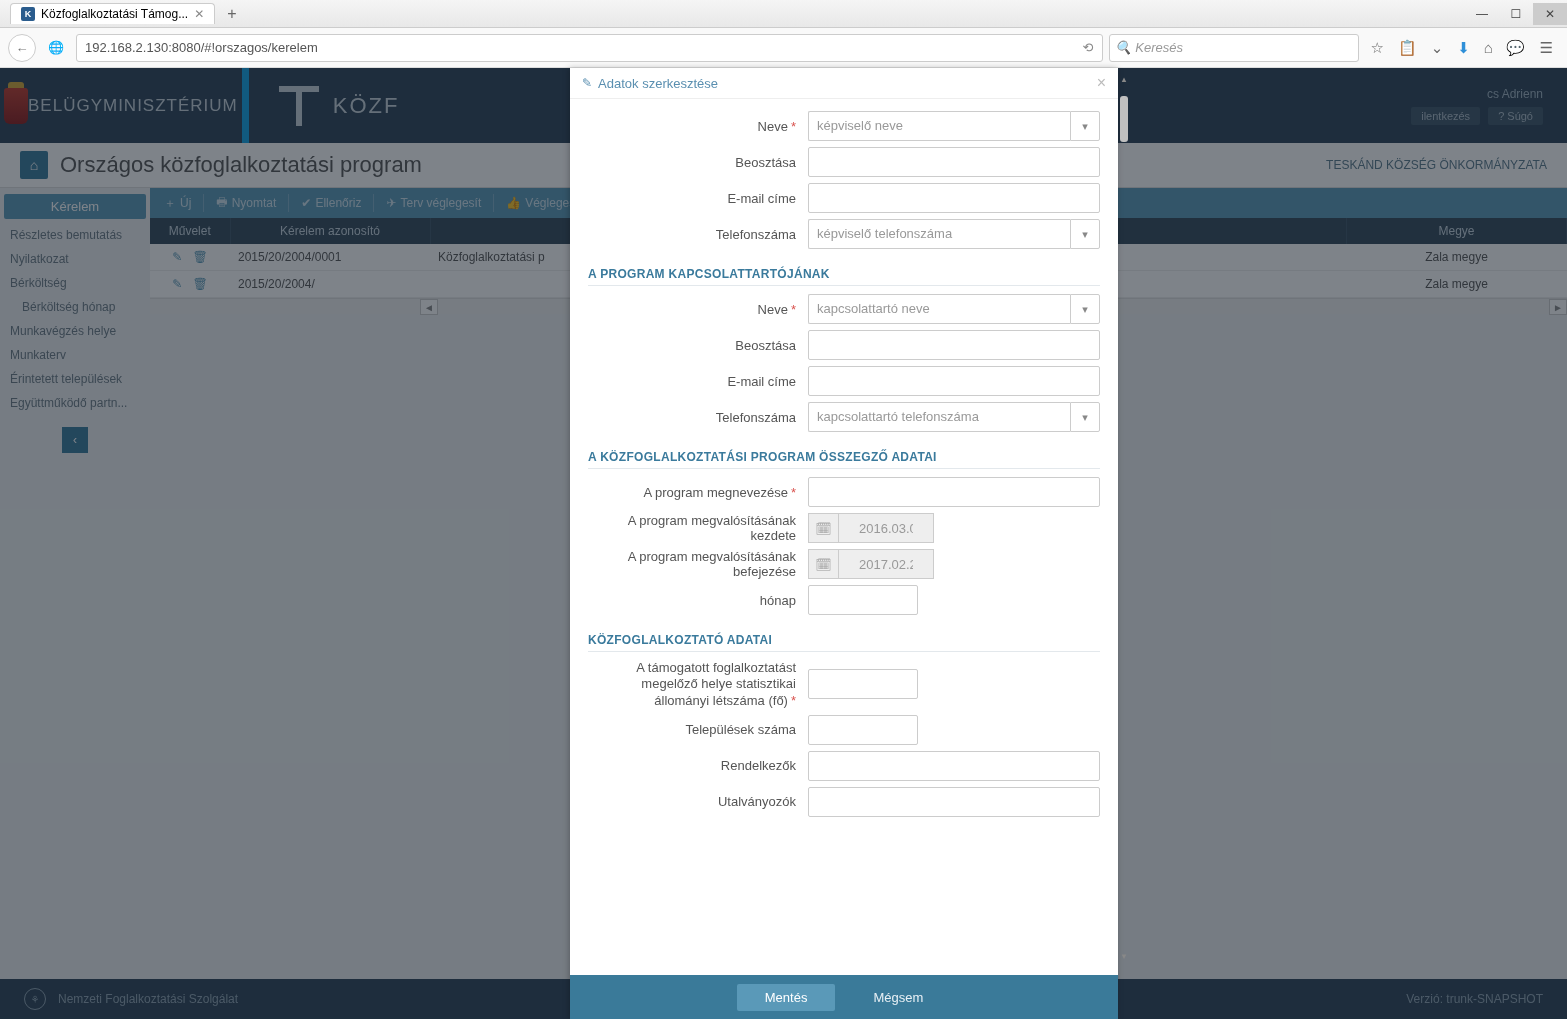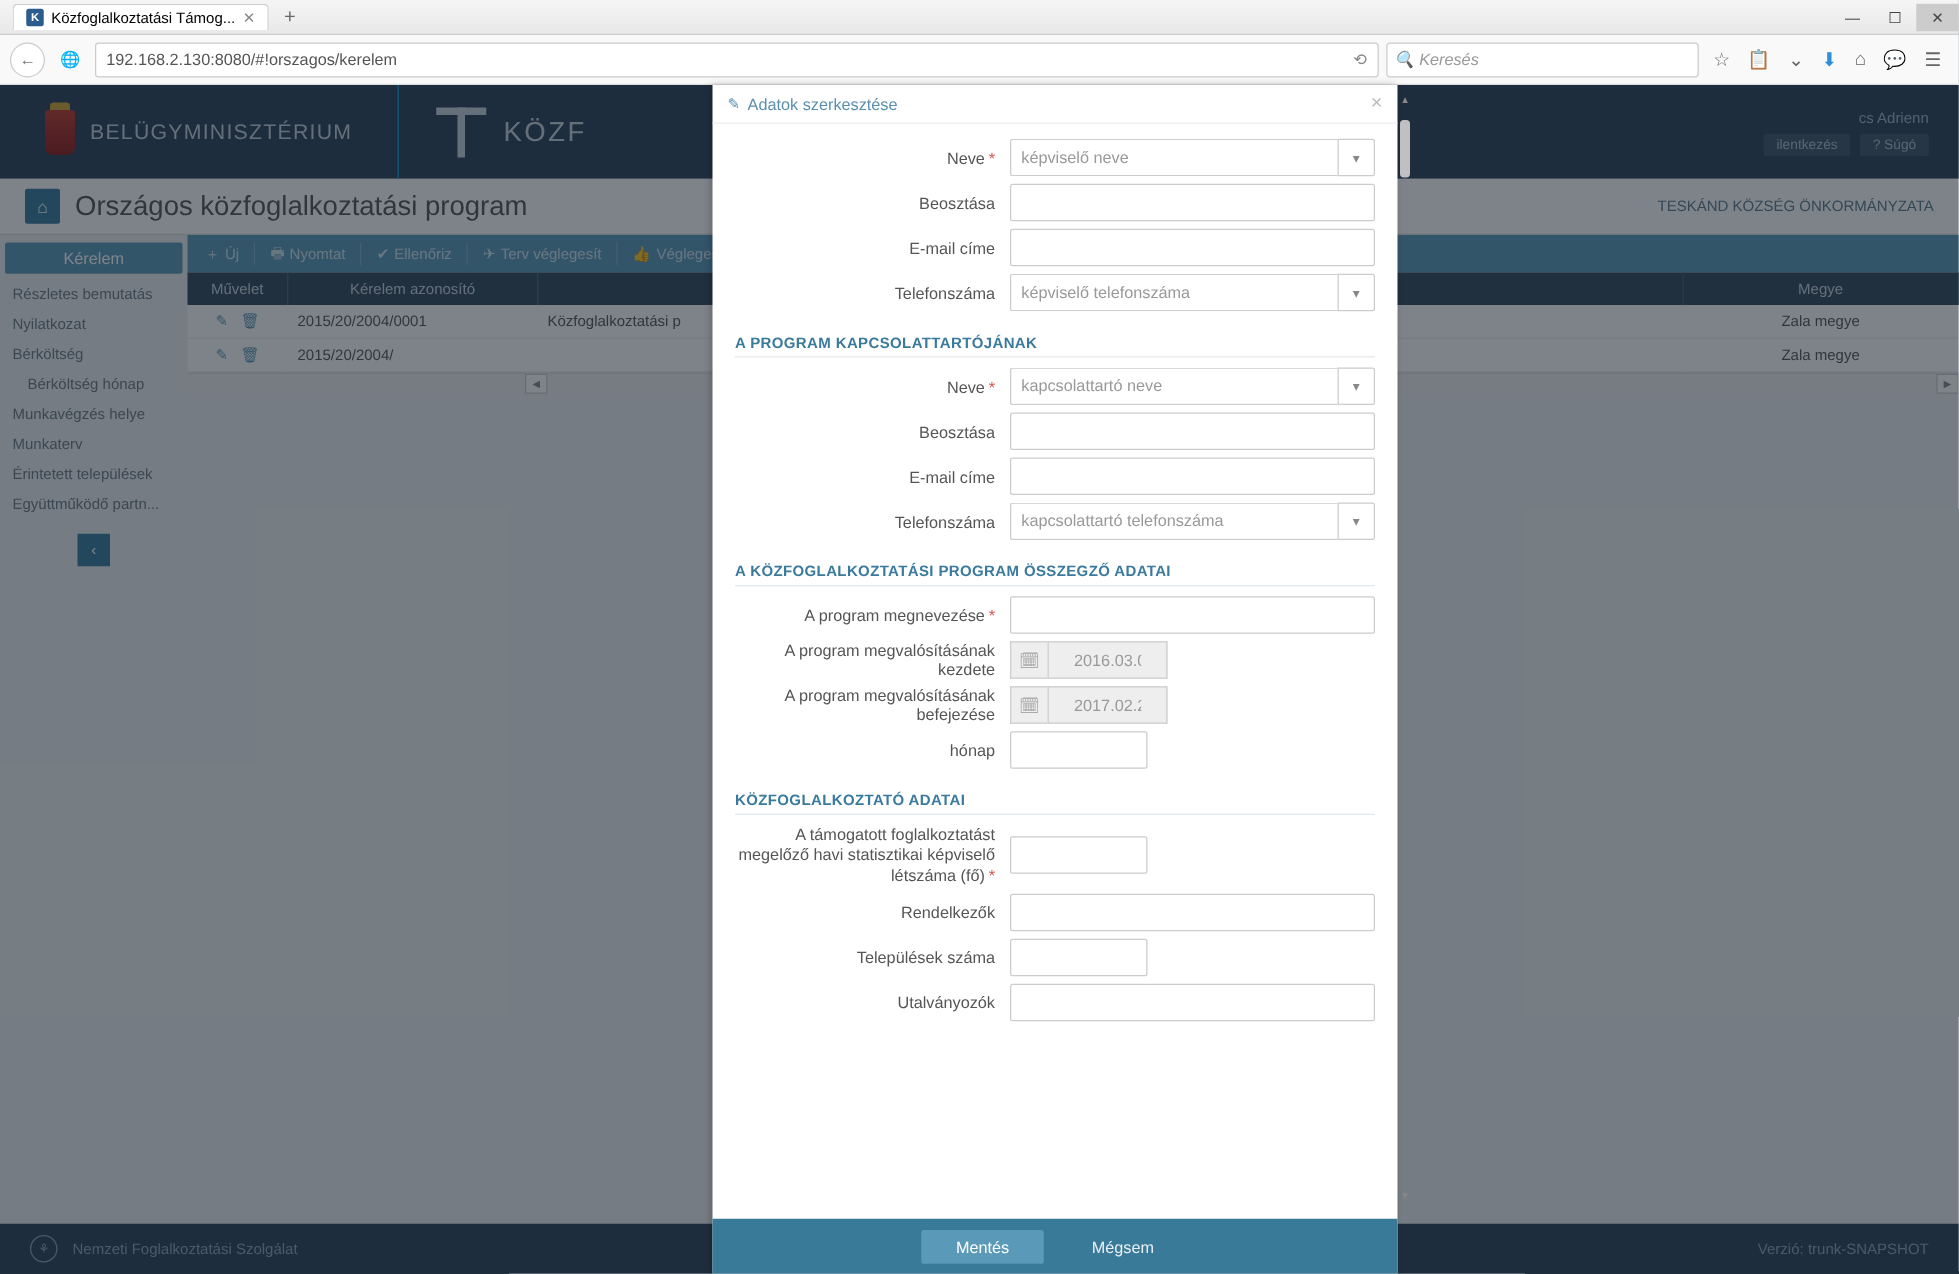--- a/index.html
+++ b/index.html
@@ -18,21 +18,21 @@
 .navbtn { width:28px; height:28px; border:1px solid #ccc; border-radius:14px; display:flex; align-items:center; justify-content:center; color:#777; font-size:13px; background:#fff;}
 .urlbar { flex:1; height:28px; border:1px solid #ccc; border-radius:3px; display:flex; align-items:center; padding:0 8px; font-size:13px; color:#555; background:#fff; }
 .urlbar .reload { margin-left:auto; color:#888; }
 .searchbar { width:250px; height:28px; border:1px solid #ccc; border-radius:3px; display:flex; align-items:center; padding:0 6px; font-size:13px; color:#999; background:#fff; font-style:italic;}
 .toolicons { display:flex; gap:14px; color:#666; font-size:15px; padding:0 6px;}
 .toolicons span { cursor:pointer; }
 
 
 .page { position:absolute; top:68px; left:0; right:0; bottom:0; background:#eef0f2; }
 .header { height:75px; background:#2a4257; display:flex; align-items:center; color:#c8d3dc; }
-.ministry { display:flex; align-items:center; gap:12px; padding:0 36px; border-right:1px solid #0ea5e9; height:100%;}
+.ministry { display:flex; align-items:center; padding:0 4px; border-right:7px solid #0ea5e9; height:100%;}
 .crest { width:24px; height:36px; background:linear-gradient(#c0392b,#8b1a1a); border-radius:3px 3px 6px 6px; position:relative;}
 .crest::before{content:"";position:absolute;top:-6px;left:4px;right:4px;height:6px;background:#d4a937;border-radius:3px 3px 0 0;}
 .ministry-text { font-size:17px; letter-spacing:1px; font-weight:300;}
 .applogo { display:flex; align-items:center; gap:14px; padding:0 30px; font-size:22px; letter-spacing:2px; font-weight:300;}
 .applogo-mark { width:40px; height:40px; position:relative; }
 .applogo-mark::before,.applogo-mark::after{content:"";position:absolute;background:#c8d3dc;}
 .applogo-mark::before{top:0;left:0;right:0;height:6px;}
 .applogo-mark::after{top:0;bottom:0;left:17px;width:6px;}
 .header-right { margin-left:auto; padding-right:24px; display:flex; flex-direction:column; align-items:flex-end; gap:6px; font-size:12px;}
 .header-right .userline { color:#9fb2c2; }
@@ -332,30 +332,30 @@
         </div>
     </div>
     <div class="form-row">
       <label>hónap</label>
       <div class="field"><input class="finput small" style=""></div>
     </div>
 
     <div class="section-title">KÖZFOGLALKOZTATÓ ADATAI</div>
 
     <div class="form-row">
-      <label class="two-line"><span>A támogatott foglalkoztatást megelőző havi statisztikai képviselő létszáma (fő)</span><span class="req">*</span></label>
+      <label class="two-line"><span>A támogatott foglalkoztatást megelőző helye statisztikai állományi létszáma (fő)</span><span class="req">*</span></label>
       <div class="field"><input class="finput small" style=""></div>
-    </div>
-    <div class="form-row">
-      <label>Rendelkezők</label>
-      <div class="field"><input class="finput" style=""></div>
     </div>
     <div class="form-row">
       <label>Települések száma</label>
       <div class="field"><input class="finput small" style=""></div>
+    </div>
+    <div class="form-row">
+      <label>Rendelkezők</label>
+      <div class="field"><input class="finput" style=""></div>
     </div>
     <div class="form-row">
       <label>Utalványozók</label>
       <div class="field"><input class="finput" style=""></div>
     </div>
 
   </div>
   <div class="modal-foot">
     <div class="mbtn save">Mentés</div>
     <div class="mbtn cancel">Mégsem</div>

